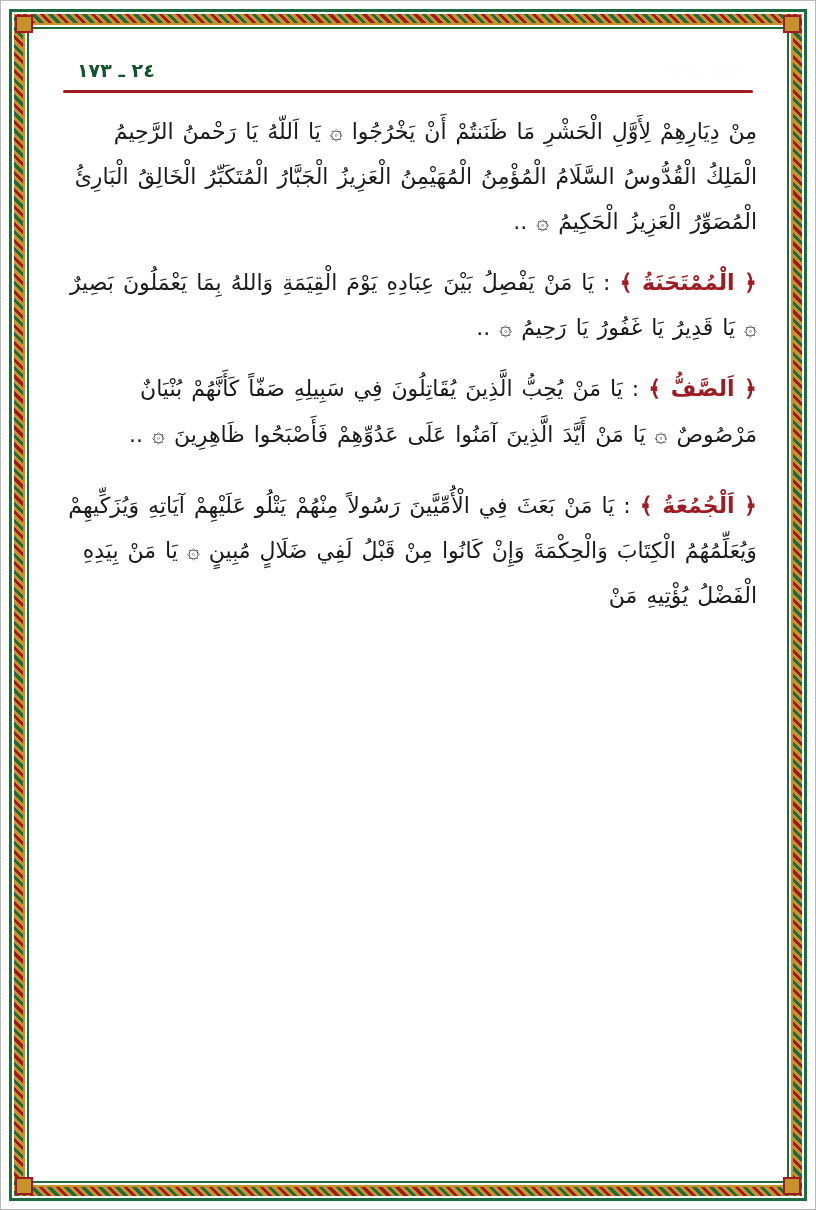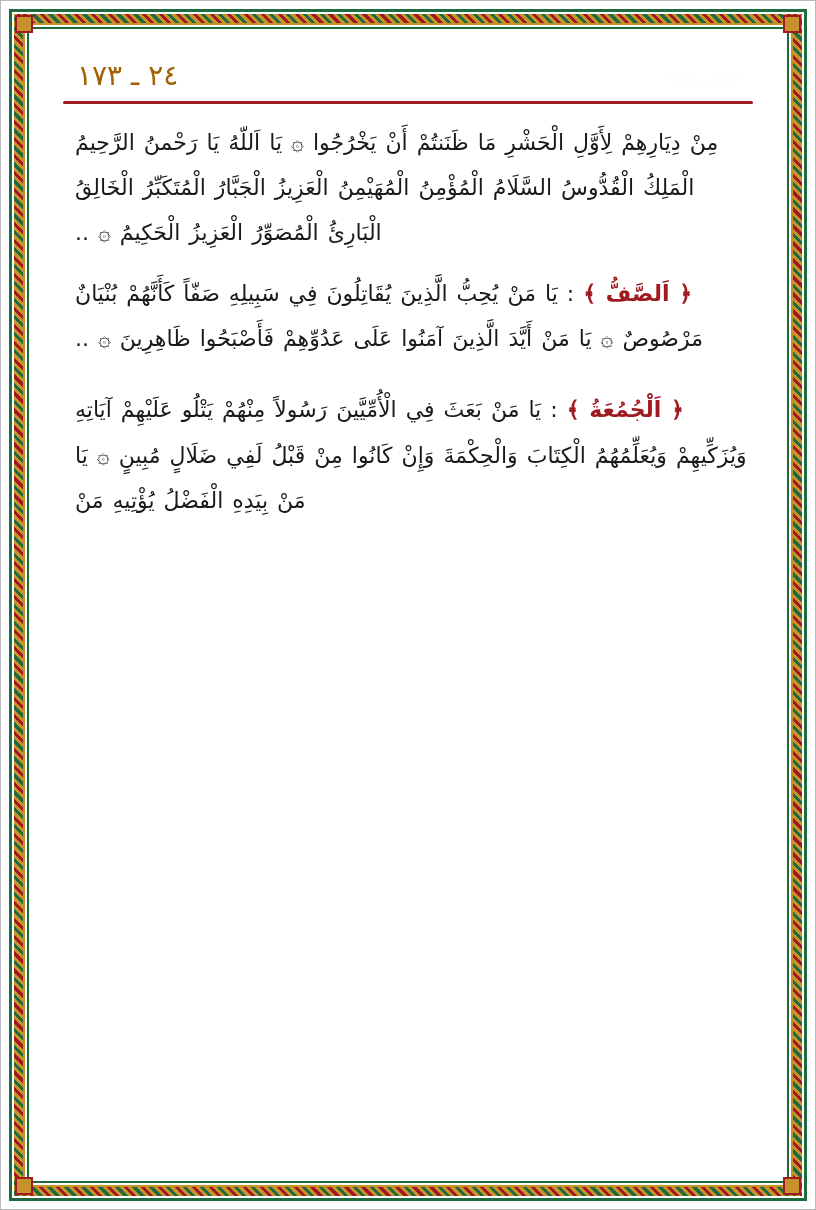--- a/index.html
+++ b/index.html
@@ -101,44 +101,44 @@
     letter-spacing: 0.5px;
   }
   .header-sub {
     color: #ffffff;
     font-size: 15px;
     font-weight: bold;
     text-shadow: 0 0 1px #e6e6e6;
     opacity: 0.55;
   }
   .header-page {
-    color: #a16207;
-    font-size: 28px;
-    font-weight: normal;
+    color: #14532d;
+    font-size: 19px;
+    font-weight: bold;
   }
   .header-rule {
     margin: 9px 4px 0 4px;
     height: 3px;
     background: #9e1b22;
     border-radius: 2px;
   }
 
   
   .body {
     margin-top: 16px;
     direction: rtl;
     text-align: center;
   }
   .para {
     color: #1a1a1a;
     font-family: "DejaVu Sans", sans-serif;
     font-size: 22px;
     line-height: 2.05;
-    text-align: left;
-    margin: 0 0 4px 16px;
+    text-align: right;
+    margin: 0 0 4px 0;
     word-spacing: 2px;
   }
   .para.block-gap { margin-top: 16px; }
   .para.block-gap-lg { margin-top: 26px; }
 
   .surah-tag {
     color: #9e1b22;
     font-weight: bold;
     font-size: 22px;
     white-space: nowrap;
@@ -166,20 +166,24 @@
       <div class="header-page">٢٤ ـ ١٧٣</div>
     </div>
     <div class="header-rule"></div>
 
     <div class="body">
 
       <p class="para">
         <span>مِنْ دِيَارِهِمْ لِأَوَّلِ الْحَشْرِ مَا ظَنَنتُمْ أَنْ يَخْرُجُوا ۞ يَا اَللّهُ يَا رَحْمنُ الرَّحِيمُ الْمَلِكُ الْقُدُّوسُ السَّلَامُ الْمُؤْمِنُ الْمُهَيْمِنُ الْعَزِيزُ الْجَبَّارُ الْمُتَكَبِّرُ الْخَالِقُ الْبَارِئُ الْمُصَوِّرُ الْعَزِيزُ الْحَكِيمُ ۞ ..</span>
       </p>
 
+      <p class="para block-gap">
+        <span class="surah-tag">﴿ الْمُمْتَحَنَةُ ﴾</span>
+        <span>: يَا مَنْ يَفْصِلُ بَيْنَ عِبَادِهِ يَوْمَ الْقِيَمَةِ وَاللهُ بِمَا يَعْمَلُونَ بَصِيرٌ ۞ يَا قَدِيرُ يَا غَفُورُ يَا رَحِيمُ ۞ ..</span>
+      </p>
 
       <p class="para block-gap">
         <span class="surah-tag">﴿ اَلصَّفُّ ﴾</span>
         <span>: يَا مَنْ يُحِبُّ الَّذِينَ يُقَاتِلُونَ فِي سَبِيلِهِ صَفّاً كَأَنَّهُمْ بُنْيَانٌ مَرْصُوصٌ ۞ يَا مَنْ أَيَّدَ الَّذِينَ آمَنُوا عَلَى عَدُوِّهِمْ فَأَصْبَحُوا ظَاهِرِينَ ۞ ..</span>
       </p>
 
       <p class="para block-gap-lg">
         <span class="surah-tag">﴿ اَلْجُمُعَةُ ﴾</span>
         <span>: يَا مَنْ بَعَثَ فِي الْأُمِّيَّينَ رَسُولاً مِنْهُمْ يَتْلُو عَلَيْهِمْ آيَاتِهِ وَيُزَكِّيهِمْ وَيُعَلِّمُهُمُ الْكِتَابَ وَالْحِكْمَةَ وَإِنْ كَانُوا مِنْ قَبْلُ لَفِي ضَلَالٍ مُبِينٍ ۞ يَا مَنْ بِيَدِهِ الْفَضْلُ يُؤْتِيهِ مَنْ</span>
       </p>

